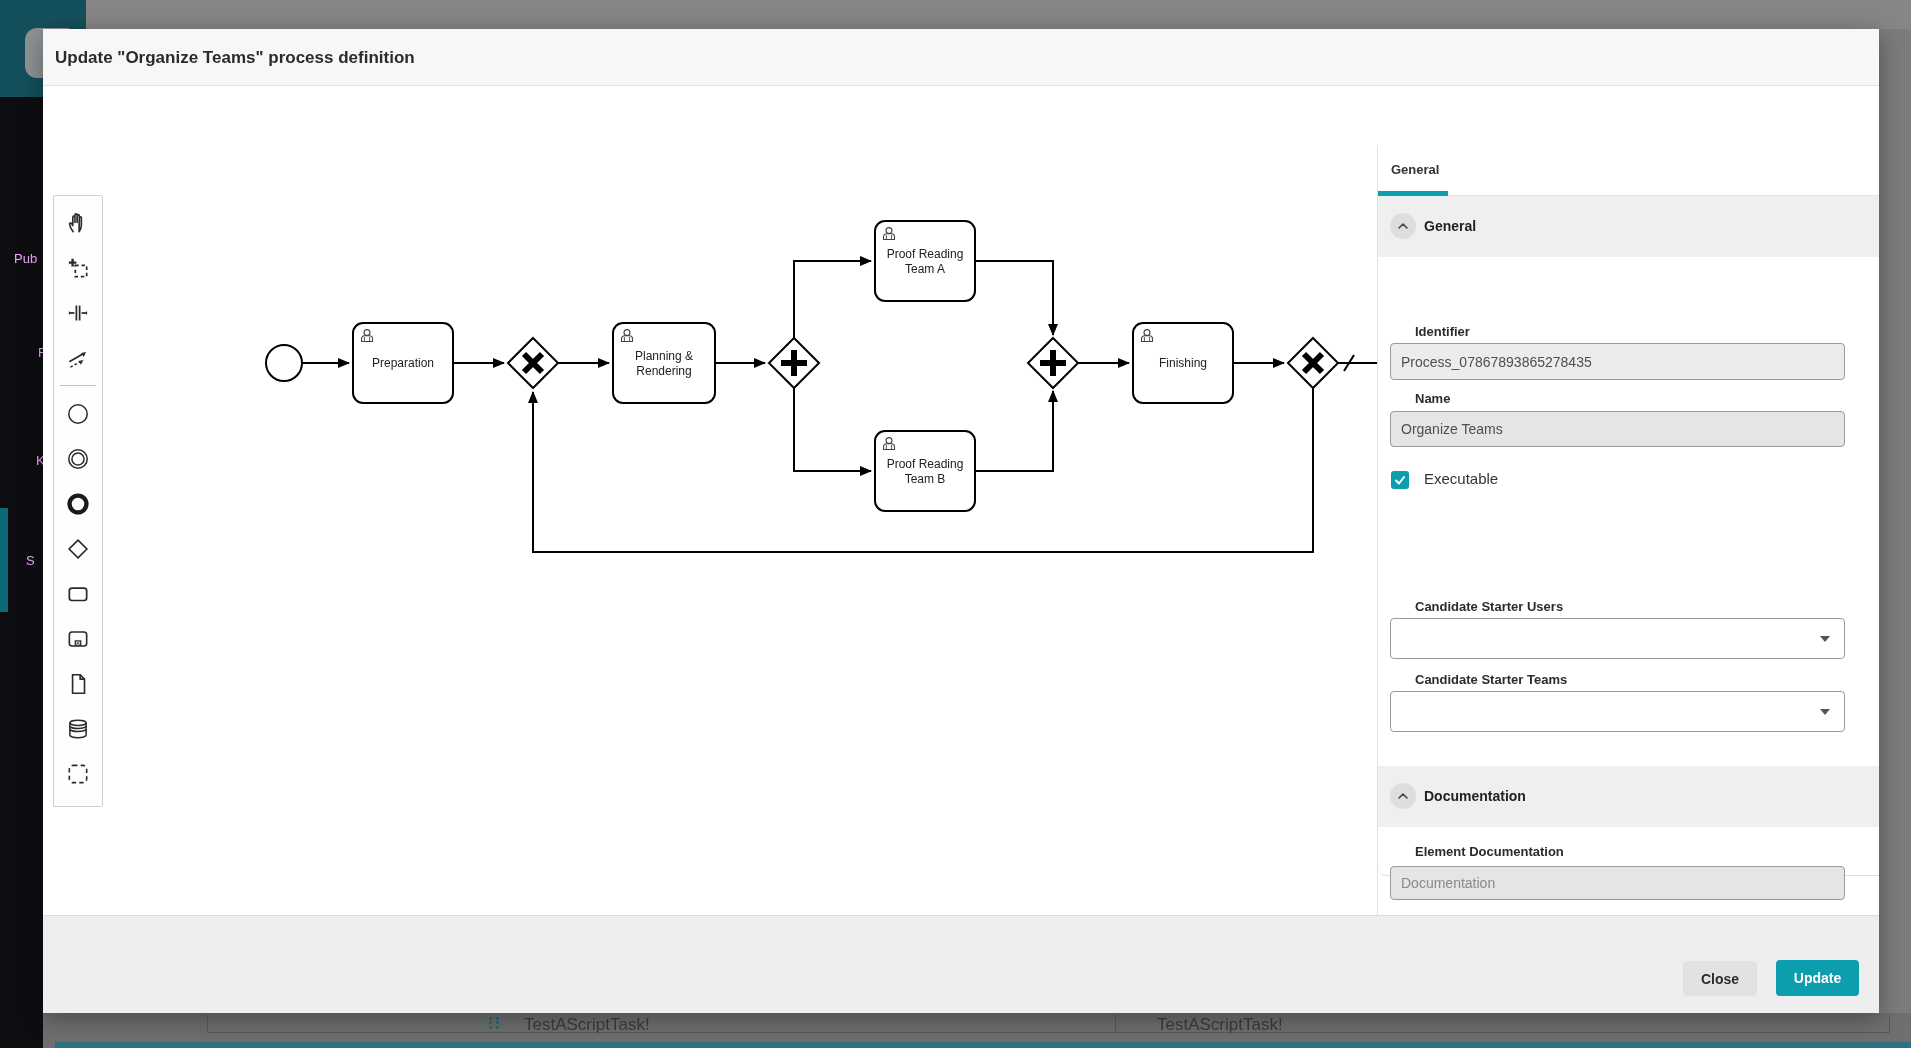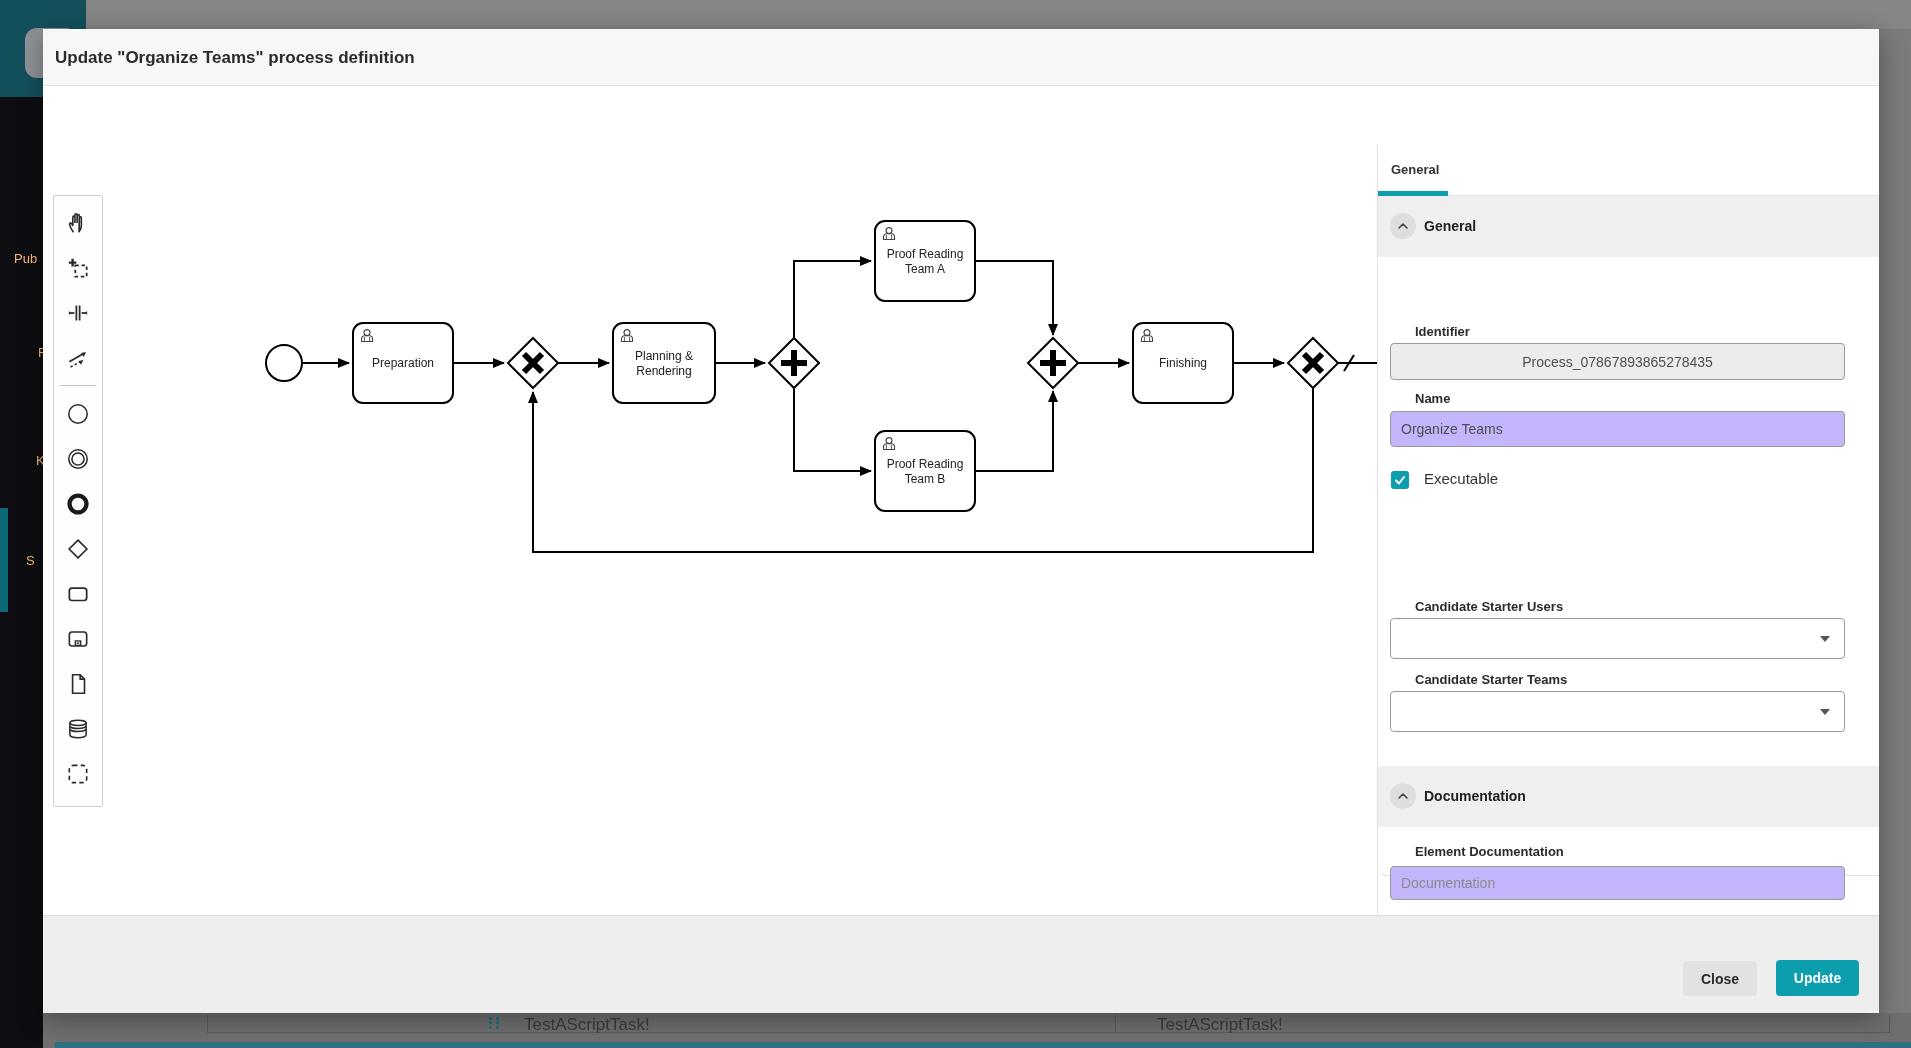--- a/index.html
+++ b/index.html
@@ -5,21 +5,21 @@
   html,body{margin:0;padding:0;}
   body{font-family:"Liberation Sans","DejaVu Sans",sans-serif;background:#7c7c7c;}
   .root{position:relative;width:1911px;height:1048px;overflow:hidden;background:#7c7c7c;}
   .abs{position:absolute;}
 
   
   .bg-header{left:0;top:0;width:1911px;height:29px;background:#868686;}
   .bg-teal{left:0;top:0;width:86px;height:97px;background:#14505c;}
   .bg-logo-blob{left:25px;top:28px;width:53px;height:50px;border-radius:12px;background:#8f9396;}
   .bg-sidebar{left:0;top:97px;width:55px;height:951px;background:#0e0e12;}
-  .bg-side-label{position:absolute;color:#fdba74;font-size:13px;white-space:nowrap;}
+  .bg-side-label{position:absolute;color:#f0abfc;font-size:13px;white-space:nowrap;}
   .bg-side-active{position:absolute;left:0;top:411px;width:8px;height:104px;background:#0c6a77;}
   .bg-bottomband{left:43px;top:1013px;width:1868px;height:35px;background:#6f6f6f;}
   .bg-rowline{position:absolute;background:#5a5a5a;}
   .bg-rowtext{position:absolute;color:#3c3c3c;font-size:17px;top:2px;white-space:nowrap;}
   .bg-grip{position:absolute;left:446px;top:4px;width:12px;height:12px;display:grid;grid-template-columns:4px 4px;grid-gap:1px 3px;}
   .bg-grip i{width:3px;height:3px;border-radius:50%;background:#0f7280;}
   .bg-tealstrip{left:55px;top:1042px;width:1856px;height:6px;background:#2f7182;}
 
   
   .modal{left:43px;top:29px;width:1836px;height:984px;background:#ffffff;box-shadow:0 6px 24px rgba(0,0,0,.35);}
@@ -44,21 +44,21 @@
   
   .panel{left:1334px;top:58px;width:502px;height:828px;background:#fff;border-left:1px solid #e0e0e0;box-sizing:border-box;}
   .tabrow{left:0;top:0;width:501px;height:51px;background:#fff;border-bottom:1px solid #e4e4e4;box-sizing:border-box;}
   .tab{position:absolute;left:13px;top:0;height:46px;line-height:50px;font-size:13px;font-weight:bold;color:#333;cursor:pointer;}
   .tab-underline{position:absolute;left:0;top:46px;width:70px;height:5px;background:#0d9eae;}
   .cards{left:0;top:51px;width:501px;height:680px;border-bottom:1px solid #e0e0e0;border-bottom-left-radius:8px;box-sizing:border-box;}
   .sec-header{position:absolute;left:0;width:501px;height:61px;background:#efefef;cursor:pointer;}
   .sec-circle{position:absolute;left:12px;top:17px;width:26px;height:26px;border-radius:50%;background:#dedede;display:flex;align-items:center;justify-content:center;}
   .sec-title{position:absolute;left:46px;top:0;height:61px;line-height:61px;font-size:14px;font-weight:bold;color:#222;}
   .f-label{position:absolute;left:13px;font-size:13px;font-weight:bold;color:#2b2b2b;margin-left:24px;}
-  .f-input{position:absolute;left:12px;width:455px;box-sizing:border-box;border:1px solid #9a9a9a;border-radius:4px;font-family:inherit;font-size:14px;color:#4f4f4f;padding:0 10px;background:#c4b5fd;}
+  .f-input{position:absolute;left:12px;width:455px;box-sizing:border-box;border:1px solid #9a9a9a;border-radius:4px;font-family:inherit;font-size:14px;color:#4f4f4f;padding:0 10px;background:#e5e5e5;}
   .f-input:disabled{background:#ececec;color:#4f4f4f;}
   .f-input::placeholder{color:#8a8a8a;opacity:1;}
   .f-select{position:absolute;left:12px;width:455px;border:1px solid #9a9a9a;border-radius:4px;background:#fff;box-sizing:border-box;cursor:pointer;}
   .sel-caret{position:absolute;right:14px;top:17px;width:0;height:0;border-left:5px solid transparent;border-right:5px solid transparent;border-top:6px solid #555;}
   .checkbox{position:absolute;left:13px;top:275px;width:18px;height:18px;background:#0d9eae;border-radius:3px;display:flex;align-items:center;justify-content:center;cursor:pointer;}
   .checkbox svg{display:block;}
   .check-label{position:absolute;left:46px;top:274px;font-size:15px;color:#333;}
 </style>
 </head>
 <body>
@@ -277,21 +277,21 @@
 
           <div class="sec-header" style="top:0;">
             <div class="sec-circle">
               <svg width="16" height="16" viewBox="0 0 24 24" fill="none" stroke="#444" stroke-width="2.4" stroke-linecap="round" stroke-linejoin="round">
                   <polyline points="6,15 12,9 18,15"></polyline>
                 </svg>
             </div>
             <div class="sec-title">General</div>
           </div>
           <div class="f-label" style="top:128px;">Identifier</div>
-          <input class="f-input" style="top: 147px; height: 37px; text-align: center;" disabled="" value="Process_07867893865278435">
+          <input class="f-input" style="top: 147px; height: 37px;" disabled="" value="Process_07867893865278435">
           <div class="f-label" style="top:195px;">Name</div>
           <input class="f-input" style="top: 215px; height: 36px;" value="Organize Teams">
           <div class="checkbox">
             <svg width="12" height="12" viewBox="0 0 24 24" fill="none" stroke="#fff" stroke-width="4" stroke-linecap="round" stroke-linejoin="round">
                 <polyline points="4,13 10,19 20,6"></polyline>
               </svg>
           </div>
           <div class="check-label">Executable</div>
 
           <div class="f-label" style="top:403px;">Candidate Starter Users</div>

